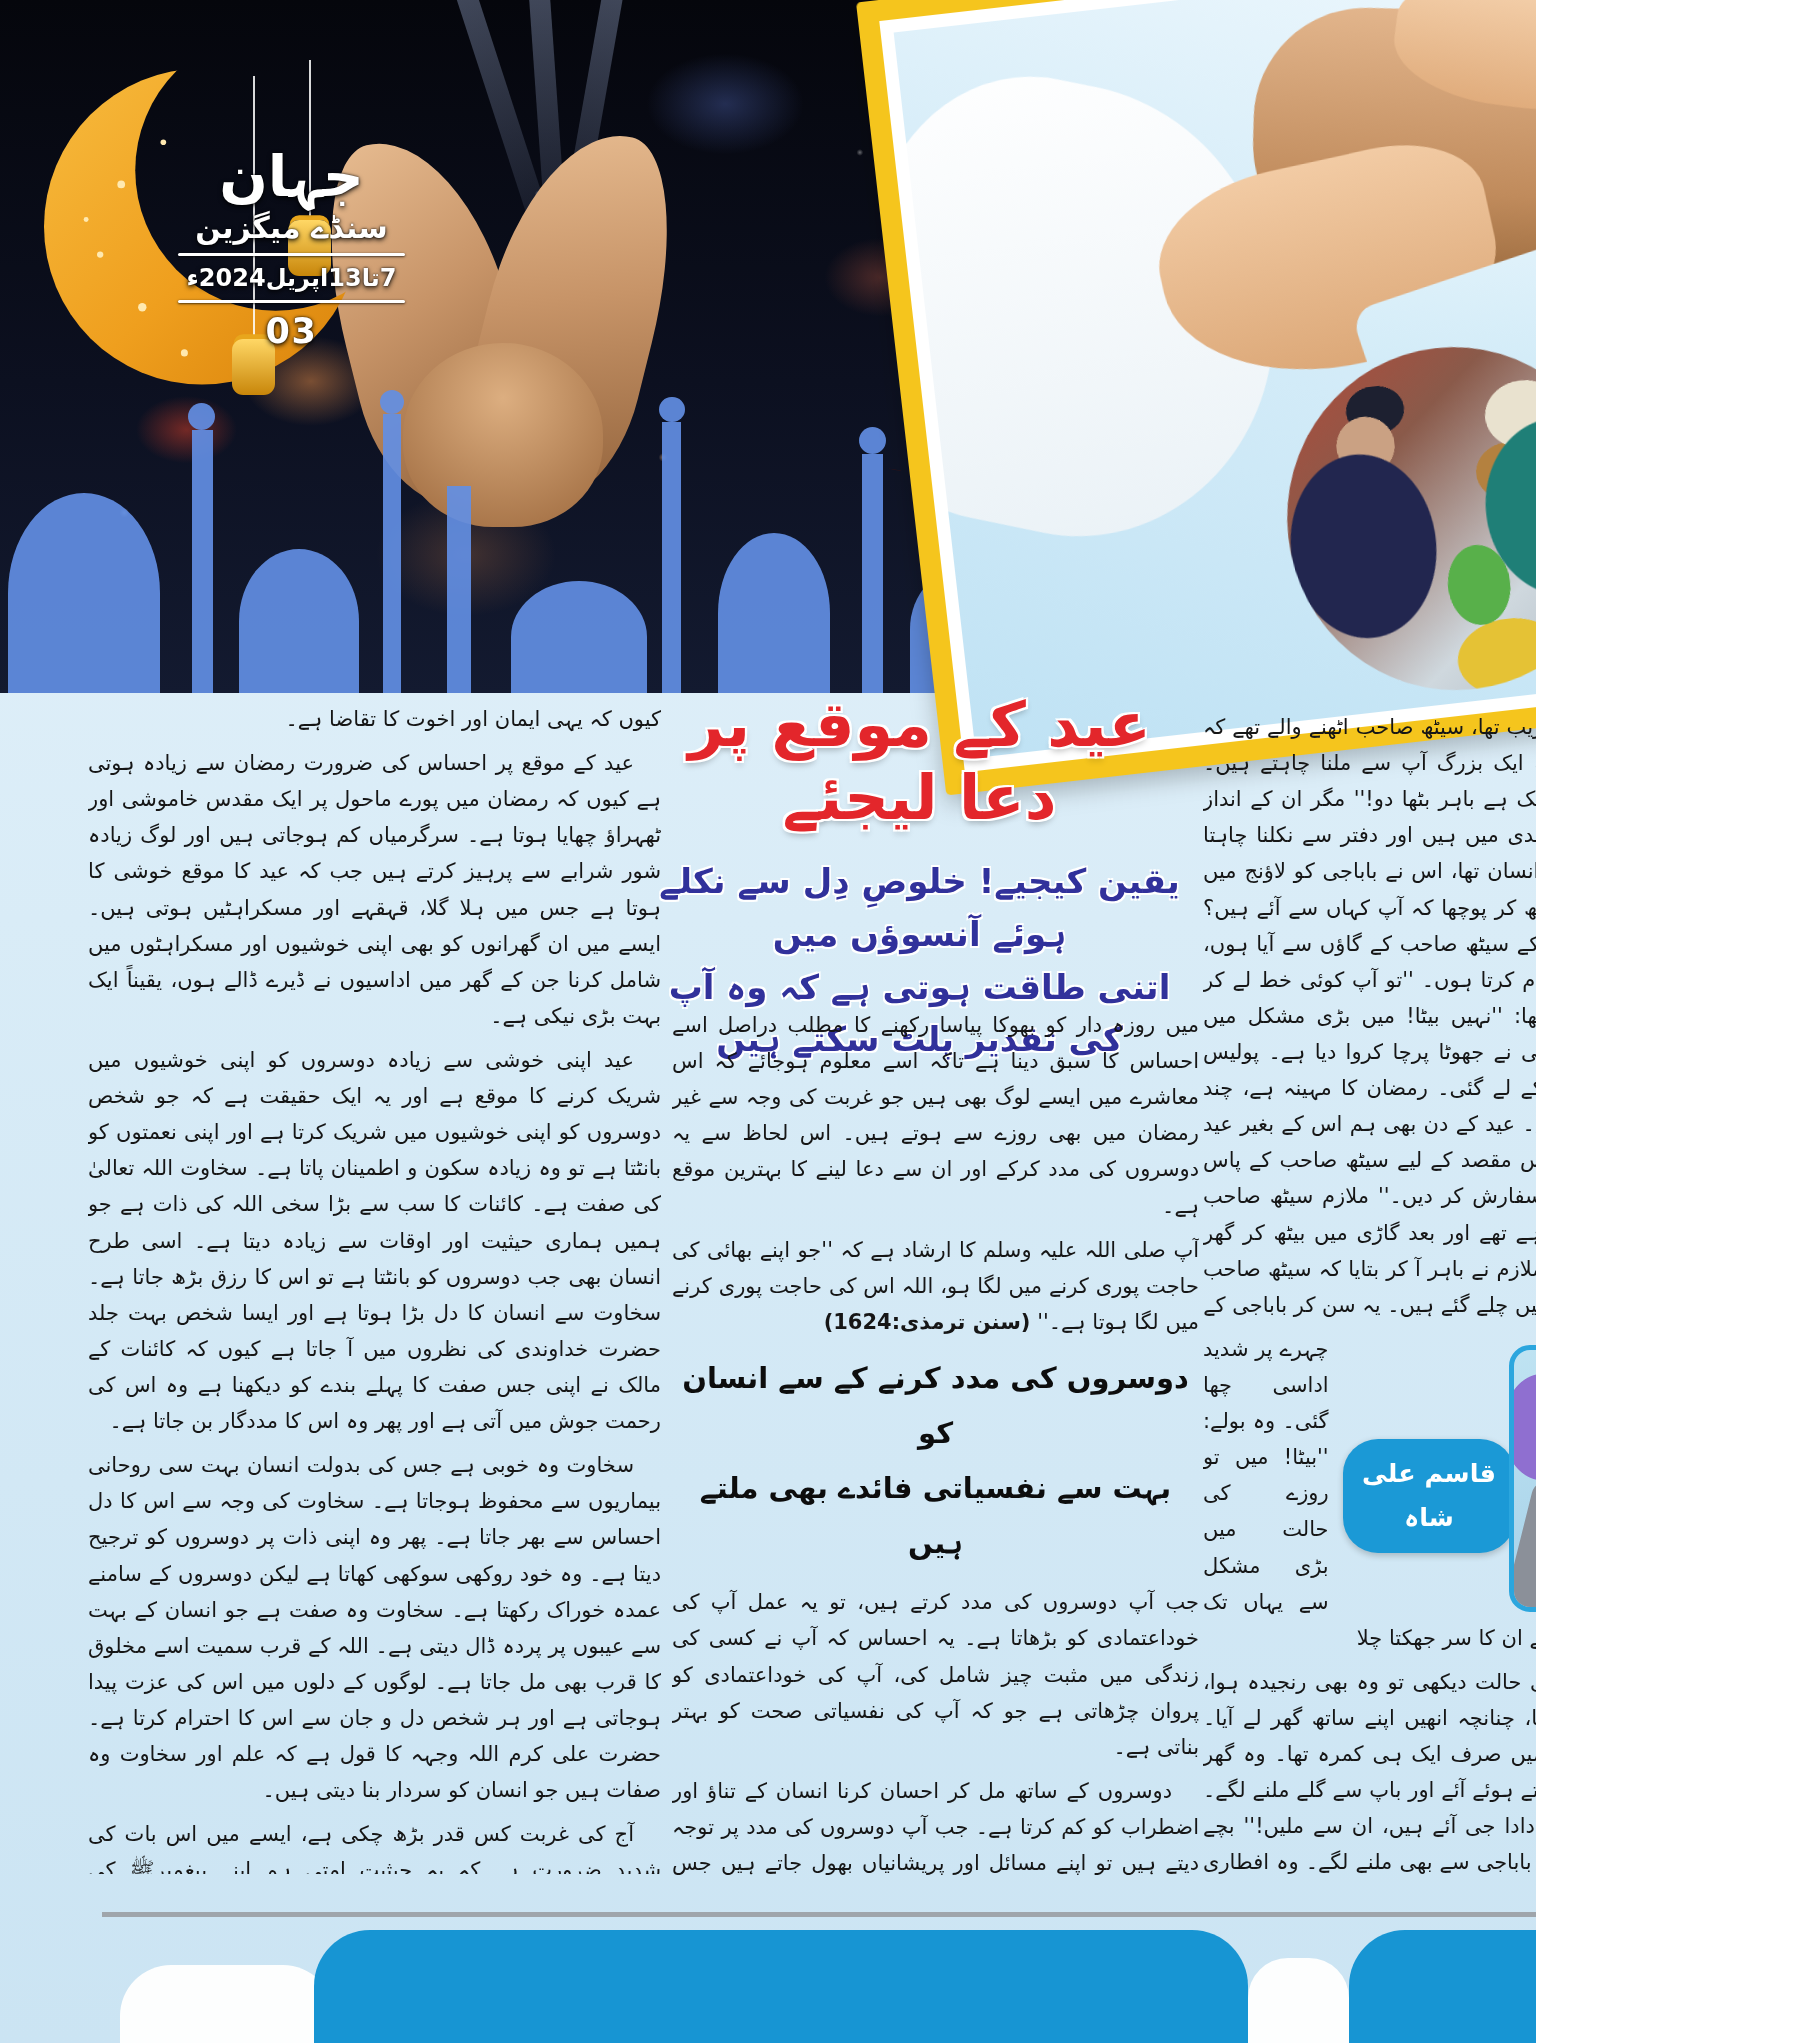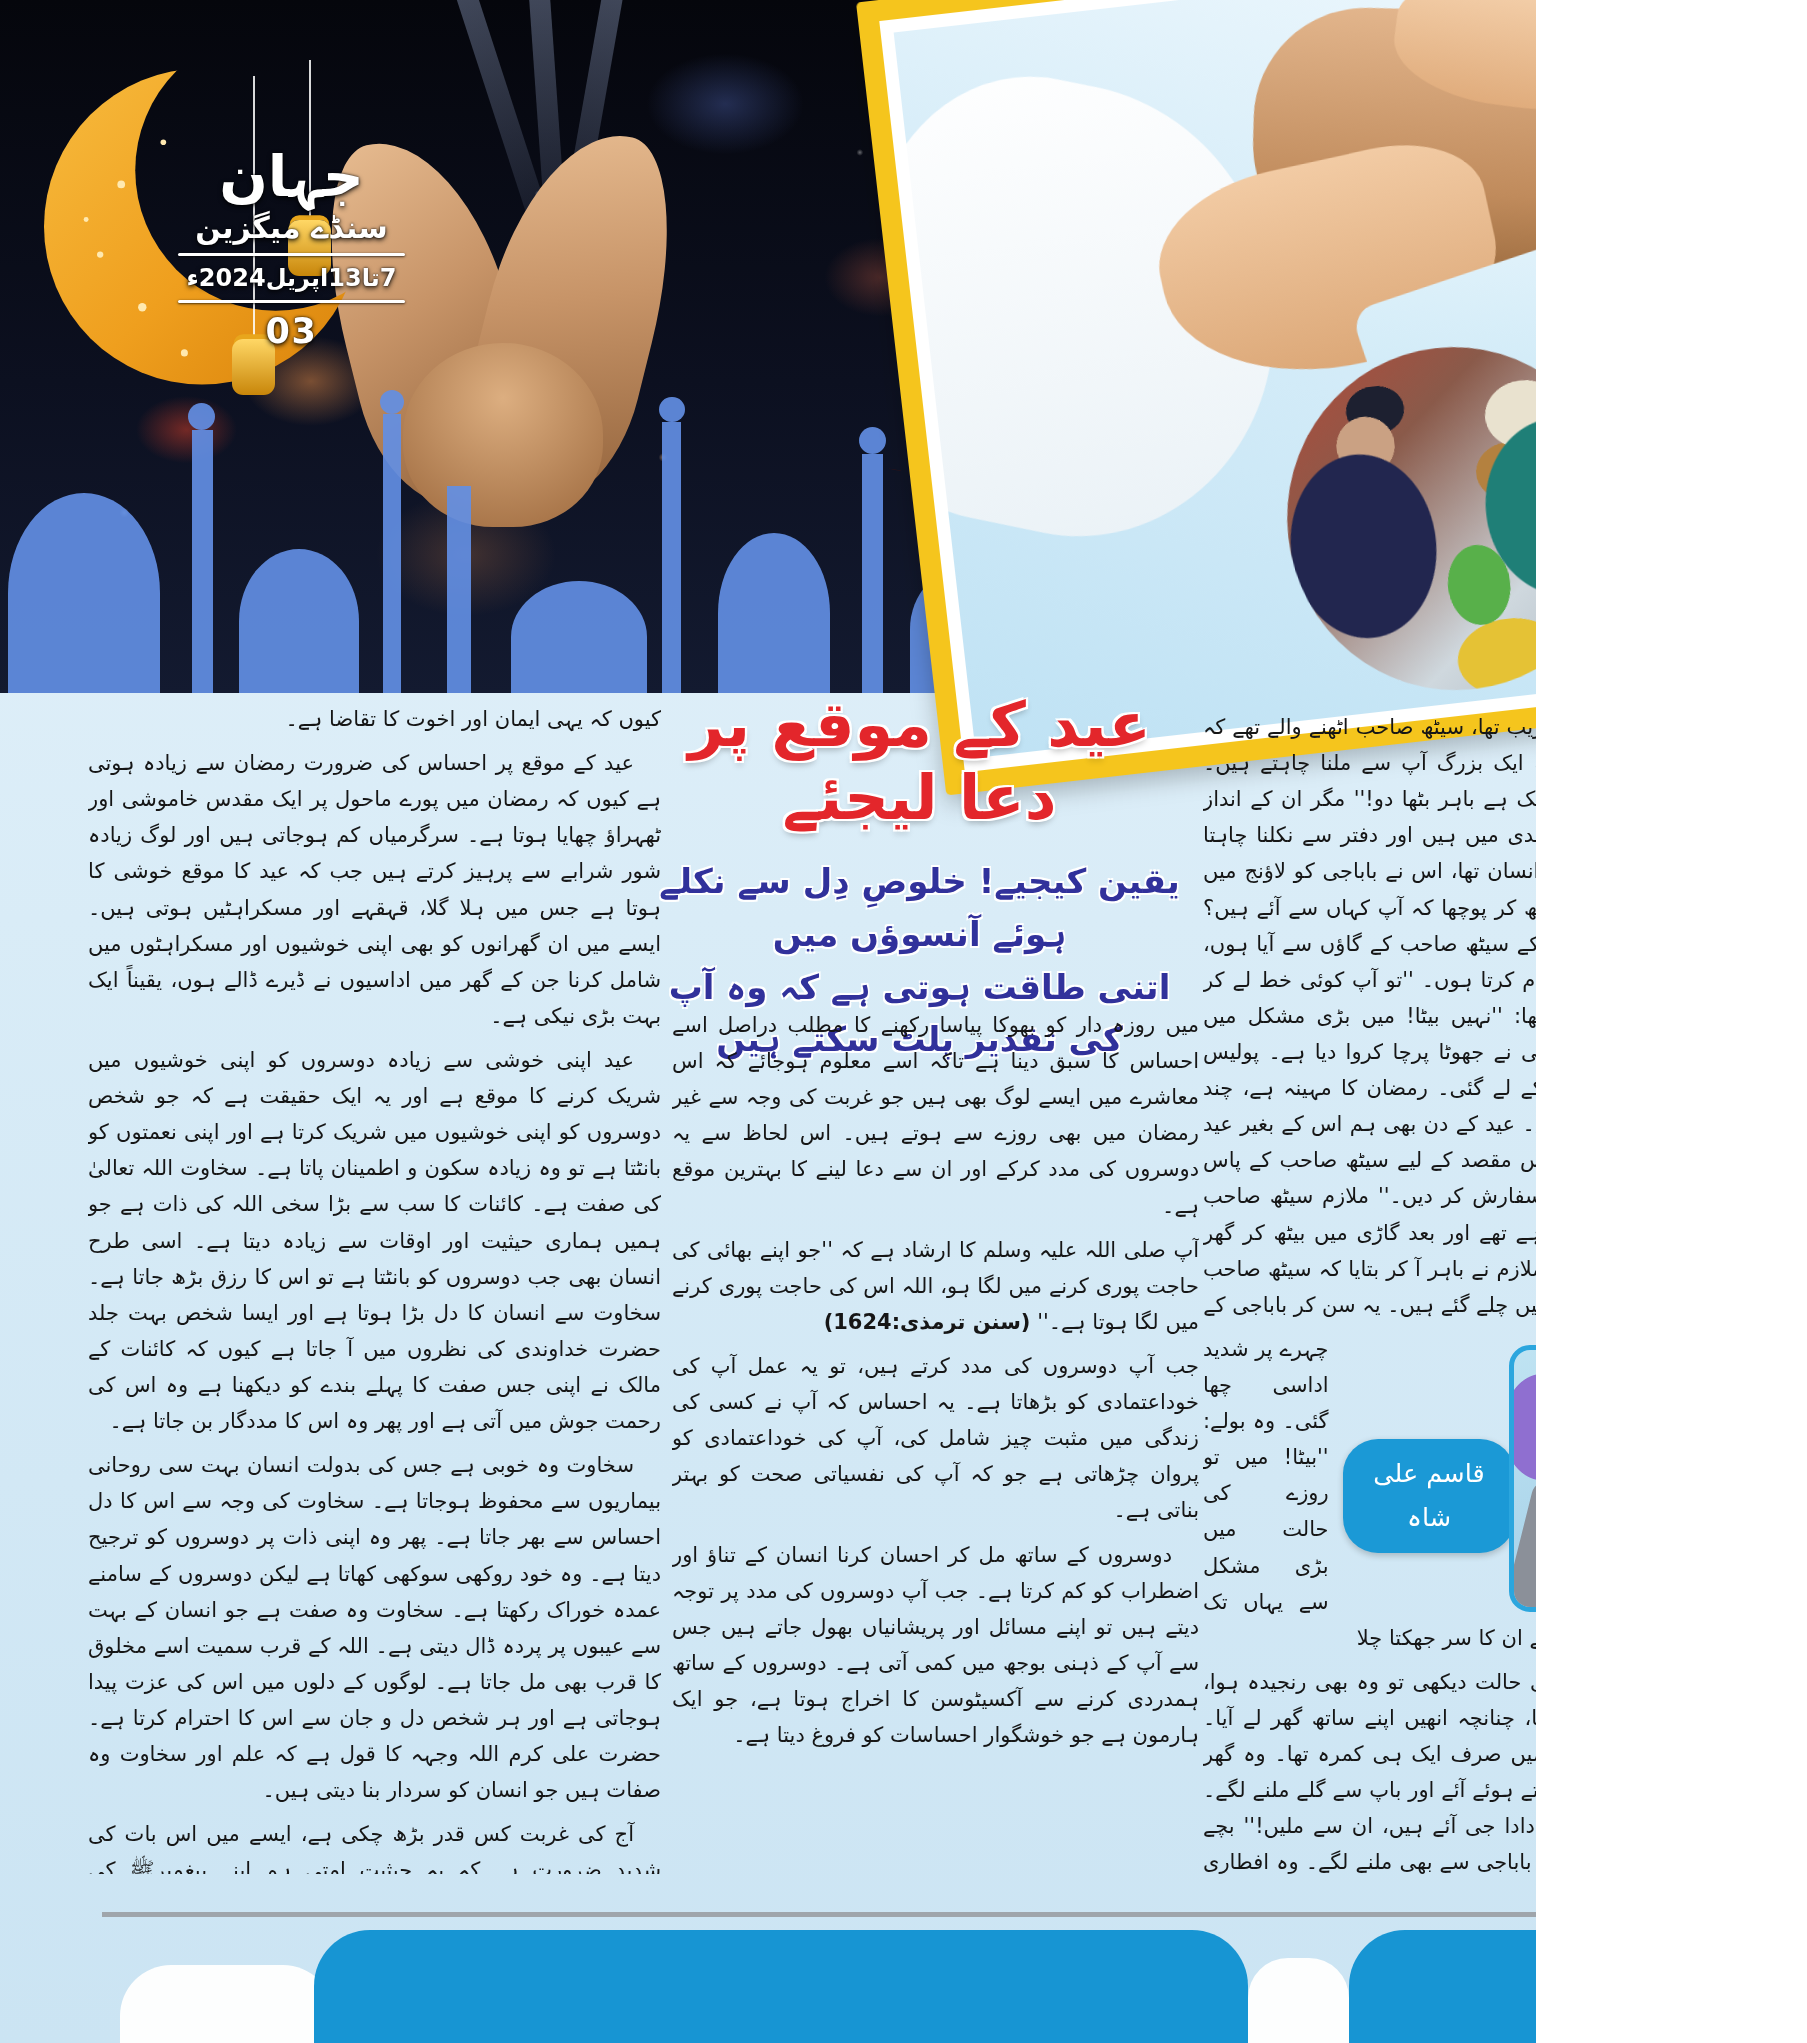--- a/index.html
+++ b/index.html
@@ -86,21 +86,21 @@
   .col p.noindent{text-indent:0;}
   .col-left{left:76px;top:701px;width:573px;height:1173px;}
   .col-middle{left:660px;top:1007px;width:527px;height:871px;}
   .col-right{left:1191px;top:709px;width:555px;height:1167px;}
   .mid-subhead{font-size:29px;font-weight:bold;text-align:center;line-height:1.9;margin:11.2px 0 12.8px 0;color:#0d0d0d;}
   .hadith-ref{font-weight:bold;}
 
   
   .media-box{float:right;width:415px;height:263px;margin:14.4px 0 8px 14.4px;position:relative;}
   .author-badge{position:absolute;left:0;top:94px;width:156px;padding:12.8px 8px;background:#1b99d6;color:#fff;
-    border-radius:35px;text-align:center;font-size:25.5px;font-weight:normal;box-shadow:0 2.4px 6.4px rgba(0,0,0,.2);}
+    border-radius:35px;text-align:center;font-size:25.5px;font-weight:bold;box-shadow:0 2.4px 6.4px rgba(0,0,0,.2);}
   .author-photo{position:absolute;right:0;top:0;width:239px;height:257px;border:5.6px solid #2ba6de;border-radius:21px;overflow:hidden;
     background:
       radial-gradient(72px 96px at 12% 30%,#8f6fd0 0 55%,transparent 56%),
       radial-gradient(64px 80px at 90% 25%,#58b9a0 0 55%,transparent 56%),
       radial-gradient(80px 72px at 80% 70%,#7fb7e8 0 55%,transparent 56%),
       linear-gradient(160deg,#bfe3f2,#9fcce6);}
   .ap-hair{position:absolute;left:67px;top:6.4px;width:112px;height:56px;background:#23180f;border-radius:50% 50% 30% 30%;}
   .ap-face{position:absolute;left:73px;top:21px;width:99px;height:110px;background:linear-gradient(180deg,#e3b890,#c29060);border-radius:46%;}
   .ap-shirt{position:absolute;left:32px;top:120px;width:184px;height:144px;background:#f2f6f9;border-radius:40% 40% 0 0;}
   .ap-suit-l{position:absolute;left:4.8px;top:136px;width:88px;height:128px;background:#8b9099;transform:rotate(14deg);border-radius:16px;}
@@ -213,20 +213,24 @@
     <p>آج کی غربت کس قدر بڑھ چکی ہے، ایسے میں اس بات کی شدید ضرورت ہے کہ بہ حیثیت امتی ہم اپنے پیغمبرﷺ کی سخاوت والی سنت کو زندہ کریں۔</p>
 
   </section>
 
   <section class="col col-middle">
     <p class="noindent">میں روزہ دار کو بھوکا پیاسا رکھنے کا مطلب دراصل اسے احساس کا سبق دینا ہے تاکہ اسے معلوم ہوجائے کہ اس معاشرے میں ایسے لوگ بھی ہیں جو غربت کی وجہ سے غیر رمضان میں بھی روزے سے ہوتے ہیں۔ اس لحاظ سے یہ دوسروں کی مدد کرکے اور ان سے دعا لینے کا بہترین موقع ہے۔</p>
     <p class="noindent">
       <span>آپ صلی اللہ علیہ وسلم کا ارشاد ہے کہ ''جو اپنے بھائی کی حاجت پوری کرنے میں لگا ہو، اللہ اس کی حاجت پوری کرنے میں لگا ہوتا ہے۔''</span>
       <span class="hadith-ref">(سنن ترمذی:1624)</span>
     </p>
+    <div class="mid-subhead">
+      <span>دوسروں کی مدد کرنے کے سے انسان کو</span><br>
+      <span>بہت سے نفسیاتی فائدے بھی ملتے ہیں</span>
+    </div>
     <p class="noindent">جب آپ دوسروں کی مدد کرتے ہیں، تو یہ عمل آپ کی خوداعتمادی کو بڑھاتا ہے۔ یہ احساس کہ آپ نے کسی کی زندگی میں مثبت چیز شامل کی، آپ کی خوداعتمادی کو پروان چڑھاتی ہے جو کہ آپ کی نفسیاتی صحت کو بہتر بناتی ہے۔</p>
     <p>دوسروں کے ساتھ مل کر احسان کرنا انسان کے تناؤ اور اضطراب کو کم کرتا ہے۔ جب آپ دوسروں کی مدد پر توجہ دیتے ہیں تو اپنے مسائل اور پریشانیاں بھول جاتے ہیں جس سے آپ کے ذہنی بوجھ میں کمی آتی ہے۔ دوسروں کے ساتھ ہمدردی کرنے سے آکسیٹوسن کا اخراج ہوتا ہے، جو ایک ہارمون ہے جو خوشگوار احساسات کو فروغ دیتا ہے۔</p>
 
   </section>
 
   <section class="col col-right">
     <p class="noindent">دفتر کی چھٹی کا وقت قریب تھا، سیٹھ صاحب اٹھنے والے تھے کہ اسسٹنٹ نے آ کر بتایا کہ ایک بزرگ آپ سے ملنا چاہتے ہیں۔ سیٹھ صاحب نے کہا: ''ٹھیک ہے باہر بٹھا دو!'' مگر ان کے انداز سے لگ رہا تھا کہ وہ جلدی میں ہیں اور دفتر سے نکلنا چاہتا ہیں۔ ملازم ایک مہربان انسان تھا، اس نے باباجی کو لاؤنج میں بٹھایا اور اس کے ساتھ بیٹھ کر پوچھا کہ آپ کہاں سے آئے ہیں؟ باباجی نے کہا: ''میں آپ کے سیٹھ صاحب کے گاؤں سے آیا ہوں، میں وہاں ڈاکخانے میں کام کرتا ہوں۔ ''تو آپ کوئی خط لے کر آئے ہیں؟'' ملازم نے پوچھا: ''نہیں بیٹا! میں بڑی مشکل میں ہوں۔ دراصل ہم پر کسی نے جھوٹا پرچا کروا دیا ہے۔ پولیس میرے بیٹے کو گرفتار کر کے لے گئی۔ رمضان کا مہینہ ہے، چند دنوں بعد عید آنے والی ہے۔ عید کے دن بھی ہم اس کے بغیر عید کیسے گزاریں گے۔ بس اس مقصد کے لیے سیٹھ صاحب کے پاس آیا ہوں تاکہ وہ ہماری سفارش کر دیں۔'' ملازم سیٹھ صاحب کے دفتر گیا تو وہ نکل رہے تھے اور بعد گاڑی میں بیٹھ کر گھر کی طرف روانہ ہوگئے۔ ملازم نے باہر آ کر بتایا کہ سیٹھ صاحب کسی ضروری کام سے کہیں چلے گئے ہیں۔ یہ سن کر باباجی کے</p>
     <div class="media-box">
       <div class="author-badge">قاسم علی شاہ</div>
       <div class="author-photo">

